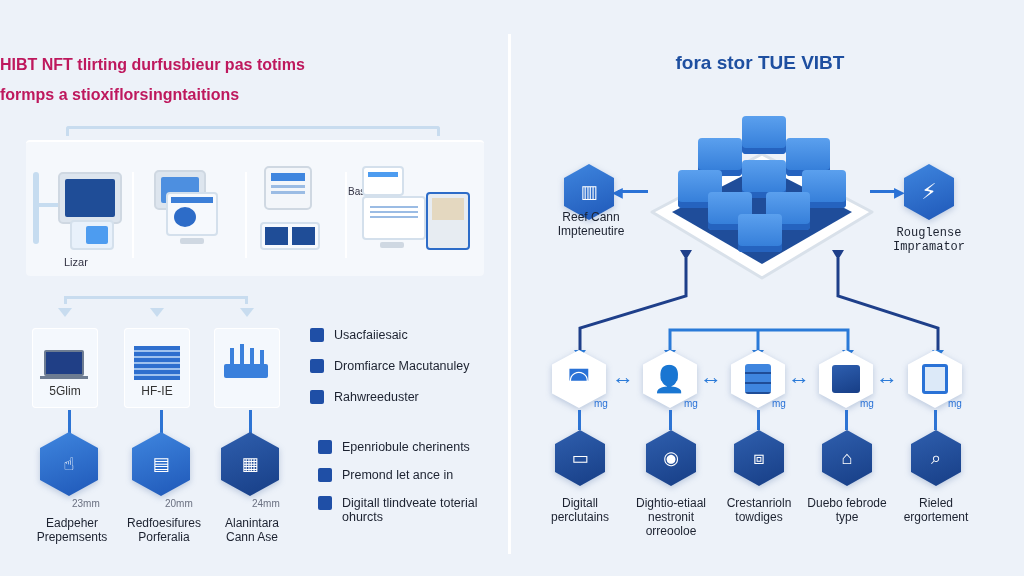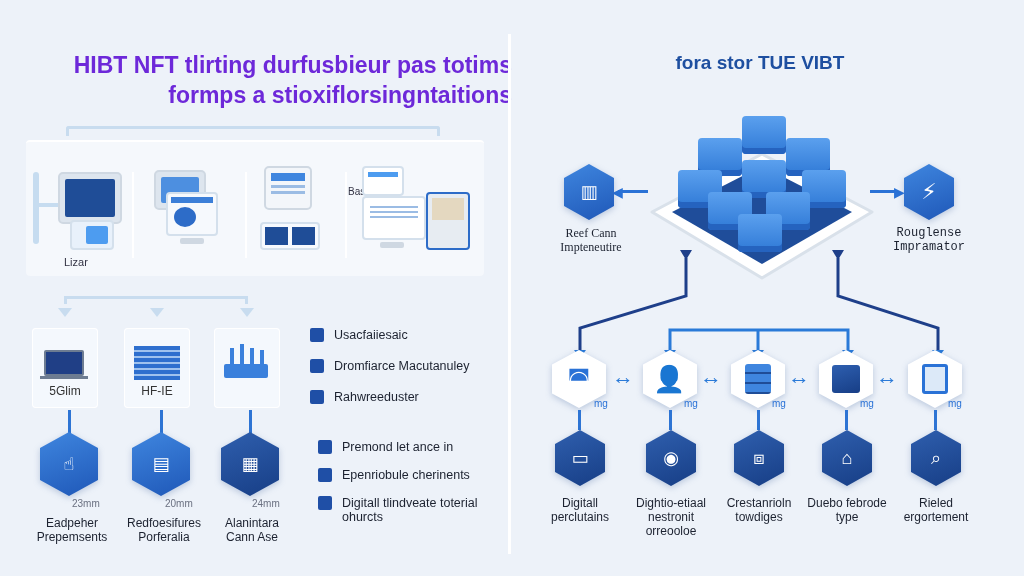--- a/index.html
+++ b/index.html
@@ -1,19 +1,19 @@
 <!DOCTYPE html>
 <html><head>
 <meta charset="utf-8">
 <style>
   * { box-sizing: border-box; margin: 0; padding: 0; }
   html, body { width: 1024px; height: 576px; overflow: hidden; }
   body { background: #edf2f9; font-family: "Liberation Sans", "DejaVu Sans", sans-serif; color: #1b1f2a; position: relative; }
   .abs { position: absolute; }
-  .title-l { left: 0; width: 512px; top: 50px; text-align: right; font-weight: 700; font-size: 23px; line-height: 30px; color: #6d28d9; }
+  .title-l { left: 0; width: 512px; top: 50px; text-align: left; font-weight: 700; font-size: 16px; line-height: 30px; color: #be185d; }
   .title-r { left: 560px; width: 400px; top: 50px; text-align: center; font-weight: 700; font-size: 20px; line-height: 26px; color: #111; }
   .title-r .sub { color: #1e4fa0; font-size: 19px; }
   .divider { left: 508px; top: 34px; width: 3px; height: 520px; background: #ffffff; }
 
   
   .frame { left: 26px; top: 140px; width: 458px; height: 136px; background: rgba(255,255,255,0.45); border-top: 2px solid #fff; border-radius: 4px; }
   .topbar { left: 66px; top: 126px; width: 374px; height: 10px; border: 3px solid #c8dcef; border-bottom: none; border-radius: 3px 3px 0 0; }
   .vbar { left: 33px; top: 172px; width: 6px; height: 72px; background: #c6dcf0; border-radius: 3px; }
   .hbar { left: 38px; top: 203px; width: 22px; height: 4px; background: #c6dcf0; }
   .sep { width: 2px; height: 86px; top: 172px; background: #fff; }
@@ -184,25 +184,25 @@
     <div>Porferalia</div>
 </div>
 <div class="abs hex-label" style="left:202px;top:516px;width:100px;">
   <div>Alanintara</div>
     <div>Cann Ase</div>
 </div>
 
 <div class="abs" style="left:318px;top:440px;display:flex;flex-direction:column;gap:14px;width:180px;">
   <div class="legend-item">
       <span class="sq"></span>
+      <span>Epenriobule cherinents</span>
+    </div>
+  <div class="legend-item">
+      <span class="sq"></span>
       <span>Premond let ance in</span>
-    </div>
-  <div class="legend-item">
-      <span class="sq"></span>
-      <span>Epenriobule cherinents</span>
     </div>
   <div class="legend-item">
       <span class="sq"></span>
       <span>Digitall tlindveate toterial ohurcts</span>
     </div>
 </div>
 
 <div class="abs title-r">
   <div class="sub">fora stor TUE VIBT</div>
 </div>
@@ -225,21 +225,21 @@
   </div>
 </div>
 
 <div class="abs arrow-line" style="left:618px;top:190px;width:30px;height:3px;"></div>
 <div class="abs" style="left:612px;top:184px;color:#2a72d6;font-size:14px;">◀</div>
 <div class="abs hex-wrap" style="left:564px;top:164px;">
   <div class="hex blue" style="width:50px;height:56px;">
       <span class="ico">▥</span>
     </div>
 </div>
-<div class="abs hex-label" style="left:546px;top:226px;width:90px;font-family:Liberation Serif, serif;">
+<div class="abs hex-label" style="left:546px;top:210px;width:90px;">
   <div>Reef Cann</div>
     <div>Impteneutire</div>
 </div>
 
 <div class="abs arrow-line" style="left:870px;top:190px;width:28px;height:3px;"></div>
 <div class="abs" style="left:894px;top:184px;color:#2a72d6;font-size:14px;">▶</div>
 <div class="abs hex-wrap" style="left:904px;top:164px;">
   <div class="hex blue" style="width:50px;height:56px;">
       <span class="ico" style="font-size:22px;">⚡</span>
     </div>

